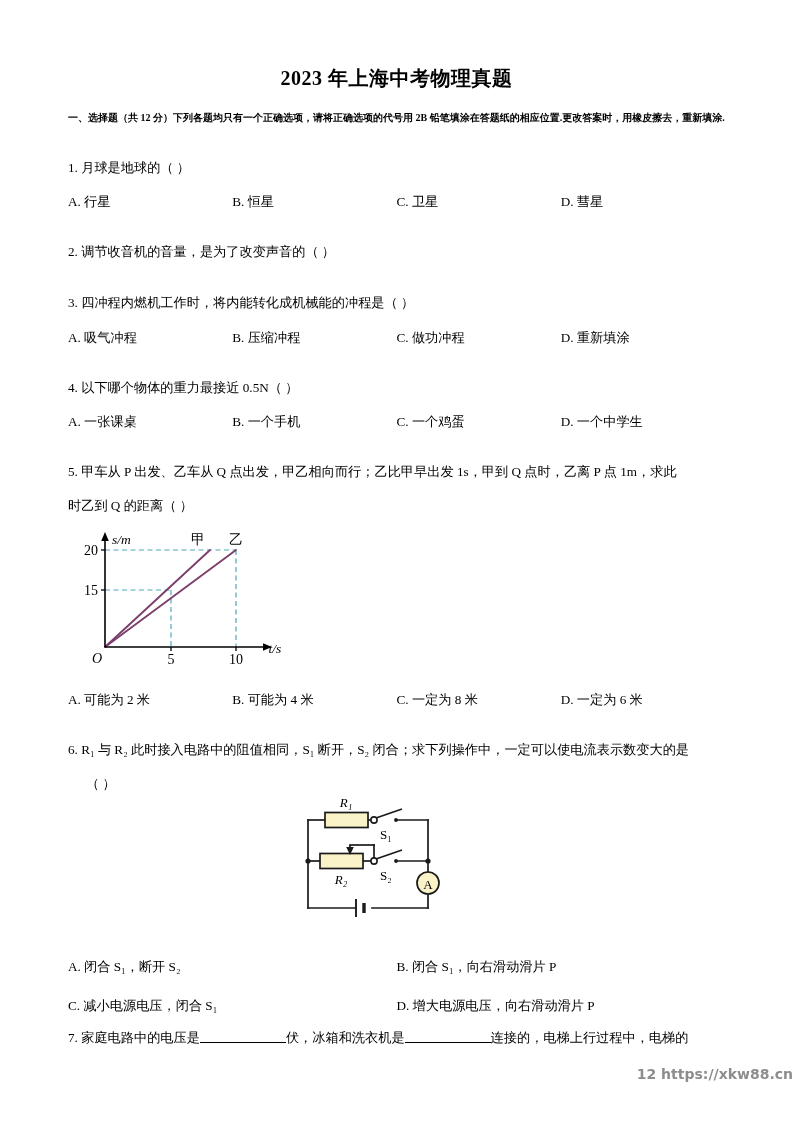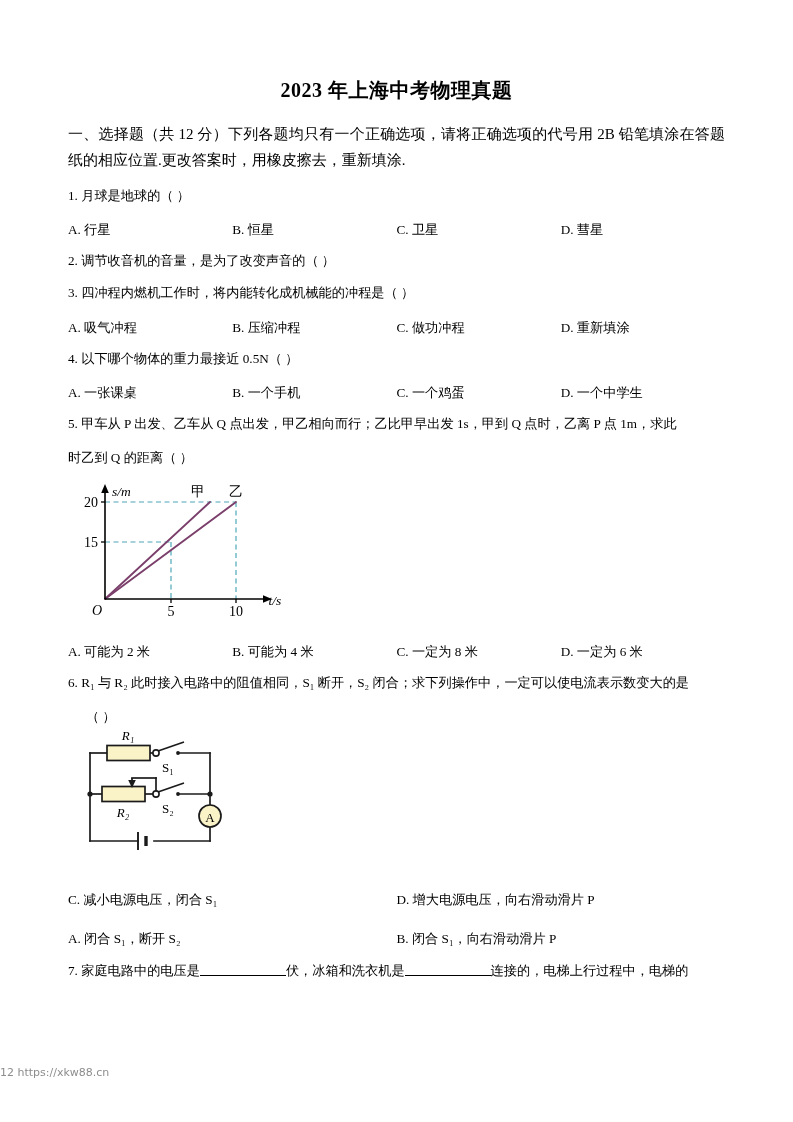--- a/index.html
+++ b/index.html
@@ -14,47 +14,47 @@
     font-family: "Liberation Serif", "DejaVu Serif", serif;
     color: #000000;
     overflow: hidden;
   }
   .page {
     position: absolute;
     left: 0; top: 0;
     width: 793px;
     height: 1122px;
     box-sizing: border-box;
-    padding: 14px 68px;
+    padding: 2px 68px;
   }
   .doc-title {
     text-align: center;
     font-size: 20px;
     font-weight: bold;
     letter-spacing: 0.5px;
     margin: 63px 0 0 0;
     line-height: 1.3;
   }
   .section-head {
-    font-size: 15px;
-    font-weight: normal;
+    font-size: 10px;
+    font-weight: bold;
     line-height: 1.75;
     margin-top: 18px;
     text-align: justify;
   }
   .section-head-2 {
     font-size: 14.5px;
     font-weight: bold;
     line-height: 1.6;
     margin-top: 12px;
   }
   .q-stem {
     font-size: 13.2px;
     line-height: 1.55;
-    margin-top: 12px;
+    margin-top: 31px;
     text-align: justify;
   }
   .q-stem.tight { margin-top: 13px; }
   .opt-row {
     display: flex;
     font-size: 13.2px;
     margin-top: 15px;
   }
   .opt-row .opt {
     flex: 0 0 25%;
@@ -71,30 +71,32 @@
     height: 0.95em;
     vertical-align: -1px;
   }
   .figure-graph {
     margin-top: 6px;
     margin-left: 2px;
   }
   .figure-circuit {
     margin-top: 4px;
     margin-left: 6px;
+    text-align: center;
   }
   .footer {
     position: absolute;
     left: 0;
     top: 1066px;
     width: 793px;
-    text-align: left;
-    font-size: 11px;
+    text-align: right;
+    font-size: 14px;
     color: #8d8d8d;
     font-family: "DejaVu Sans", "Liberation Sans", sans-serif;
+    font-weight: bold;
   }
 </style>
 </head>
 <body>
 
 <div class="page">
 
   <div class="doc-title">2023 年上海中考物理真题</div>
 
   <div class="section-head">一、选择题（共 12 分）下列各题均只有一个正确选项，请将正确选项的代号用 2B 铅笔填涂在答题纸的相应位置.更改答案时，用橡皮擦去，重新填涂.</div>
@@ -238,26 +240,26 @@
 
       <g stroke="#1a1a1a" fill="none">
         <line x1="64" y1="101" x2="64" y2="119" stroke-width="1.9"></line>
         <line x1="72" y1="105" x2="72" y2="115" stroke-width="3.4"></line>
         <line x1="80" y1="110" x2="80" y2="110" stroke-width="1.9"></line>
       </g>
     </svg>
   </div>
 
   <div class="opt-row half">
+    <div class="opt">A. 闭合 S₁，断开 S₂</div>
+    <div class="opt">B. 闭合 S₁，向右滑动滑片 P</div>
+  </div>
+  <div class="opt-row half">
     <div class="opt">C. 减小电源电压，闭合 S₁</div>
     <div class="opt">D. 增大电源电压，向右滑动滑片 P</div>
   </div>
-  <div class="opt-row half">
-    <div class="opt">A. 闭合 S₁，断开 S₂</div>
-    <div class="opt">B. 闭合 S₁，向右滑动滑片 P</div>
-  </div>
 
 
   <div class="q-stem tight"><span>7. 家庭电路中的电压是</span><span class="blank-line"></span><span>伏，冰箱和洗衣机是</span><span class="blank-line"></span><span>连接的，电梯上行过程中，电梯的</span></div>
 
 </div>
 
 <div class="footer">12 https://xkw88.cn</div>
 
 </body></html>

